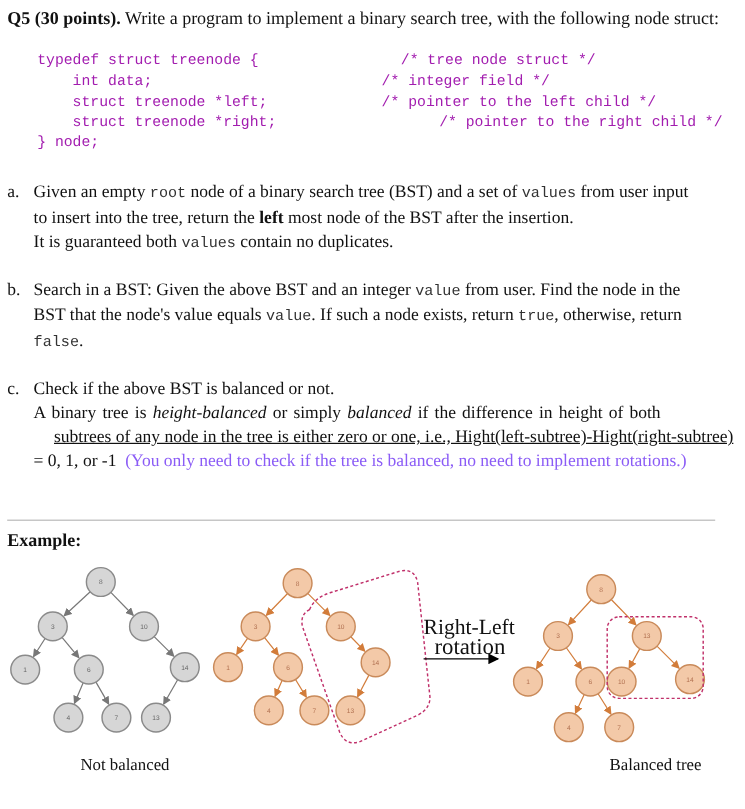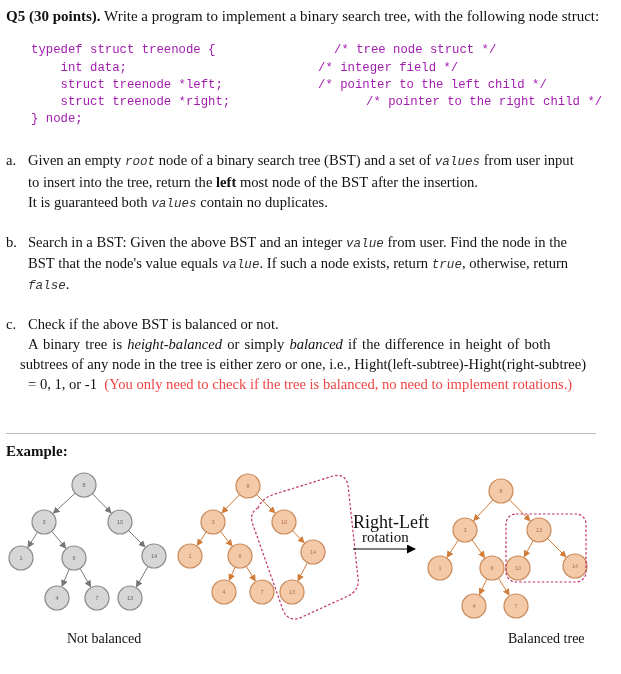--- a/index.html
+++ b/index.html
@@ -1,22 +1,22 @@
 <!DOCTYPE html>
 <html><head>
 <meta charset="utf-8">
 <style>
   html, body { margin:0; padding:0; background:#ffffff; }
   body { width:621px; height:674px; position:relative; overflow:hidden;
          font-family:"Liberation Serif", serif; color:#000; }
   .abs { position:absolute; }
   .code-line { position:absolute; white-space:pre; font-family:"Liberation Mono", monospace; font-size:12.3px; color:#a21caf; }
   .para-line { position:absolute; white-space:nowrap; font-family:"Liberation Serif", serif; font-size:14.6px; color:#111; }
-  .inline-code { font-family:"Liberation Mono", monospace; font-size:12.6px; color:#333;font-style:italic; }
-  .red { color:#ef4444; }
+  .inline-code { font-family:"Liberation Mono", monospace; font-size:12.6px; color:#333; }
+  .red { color:#8b5cf6; }
   .rule { position:absolute; left:6px; width:590px; top:433px; height:0; border-top:1.5px solid #b8b8b8; }
   svg text { font-family:"Liberation Sans", sans-serif; }
 </style>
 </head>
 <body>
 
 <div class="para-line" style="left:6px; top:8px; font-size:15px;">
   <b>Q5 (30 points).</b><span> Write a program to implement a binary search tree, with the following node struct:</span>
 </div>
 
@@ -57,21 +57,21 @@
     <span class="inline-code">false</span><span>.</span>
   </div>
 </div>
 
 <div>
   <div class="para-line" style="left:6px; top:316px;">c.</div>
   <div class="para-line" style="left:28px; top:316px;">Check if the above BST is balanced or not.</div>
   <div class="para-line" style="left:28px; top:336px; word-spacing:1.5px;">
     <span>A binary tree is </span><i>height-balanced</i><span> or simply </span><i>balanced</i><span> if the difference in height of both</span>
   </div>
-  <div class="para-line" style="left:20px; top:356px;">subtrees of any node in the tree is either zero or one, i.e., Hight(left-subtree)-Hight(right-subtree)</div>
+  <div class="para-line" style="left:45px; top:356px;text-decoration:underline;">subtrees of any node in the tree is either zero or one, i.e., Hight(left-subtree)-Hight(right-subtree)</div>
   <div class="para-line" style="left:28px; top:376px; white-space:pre;"><span>= 0, 1, or -1  </span><span class="red">(You only need to check if the tree is balanced, no need to implement rotations.)</span></div>
 </div>
 
 <div class="rule"></div>
 
 <div class="para-line" style="left:6px; top:443px; font-weight:bold; font-size:15px;">Example:</div>
 
 <svg class="abs" style="left:0; top:0;" width="621" height="674">
   <defs>
     <marker id="ahGray" markerWidth="7" markerHeight="7" refX="6" refY="3.5" orient="auto">
@@ -233,16 +233,16 @@
           <circle cx="516" cy="606" r="12" fill="#f3c9a8" stroke="#c98a5a" stroke-width="1.2"></circle>
           <text x="516" y="608" text-anchor="middle" font-size="5.5" fill="#b07050">7</text>
         </g>
       </g>
     <rect x="506" y="514" width="80" height="68" rx="10" ry="10" fill="none" stroke="#c0306a" stroke-width="1.2" stroke-dasharray="2.5,2"></rect>
   </g>
   <line x1="353" y1="549" x2="415" y2="549" stroke="#000" stroke-width="1" marker-end="url(#ahBlack)"></line>
 </svg>
 
 <div class="para-line" style="left:353px; top:512px; font-size:18px;">Right-Left</div>
-<div class="para-line" style="left:362px; top:529px; font-size:15px;">rotation</div>
+<div class="para-line" style="left:362px; top:529px; font-size:19px;">rotation</div>
 
 <div class="para-line" style="left:51px; top:631px; font-size:14px;margin-left:16px;">Not balanced</div>
 <div class="para-line" style="left:468px; top:631px; font-size:14px;margin-left:40px;">Balanced tree</div>
 
 </body></html>

